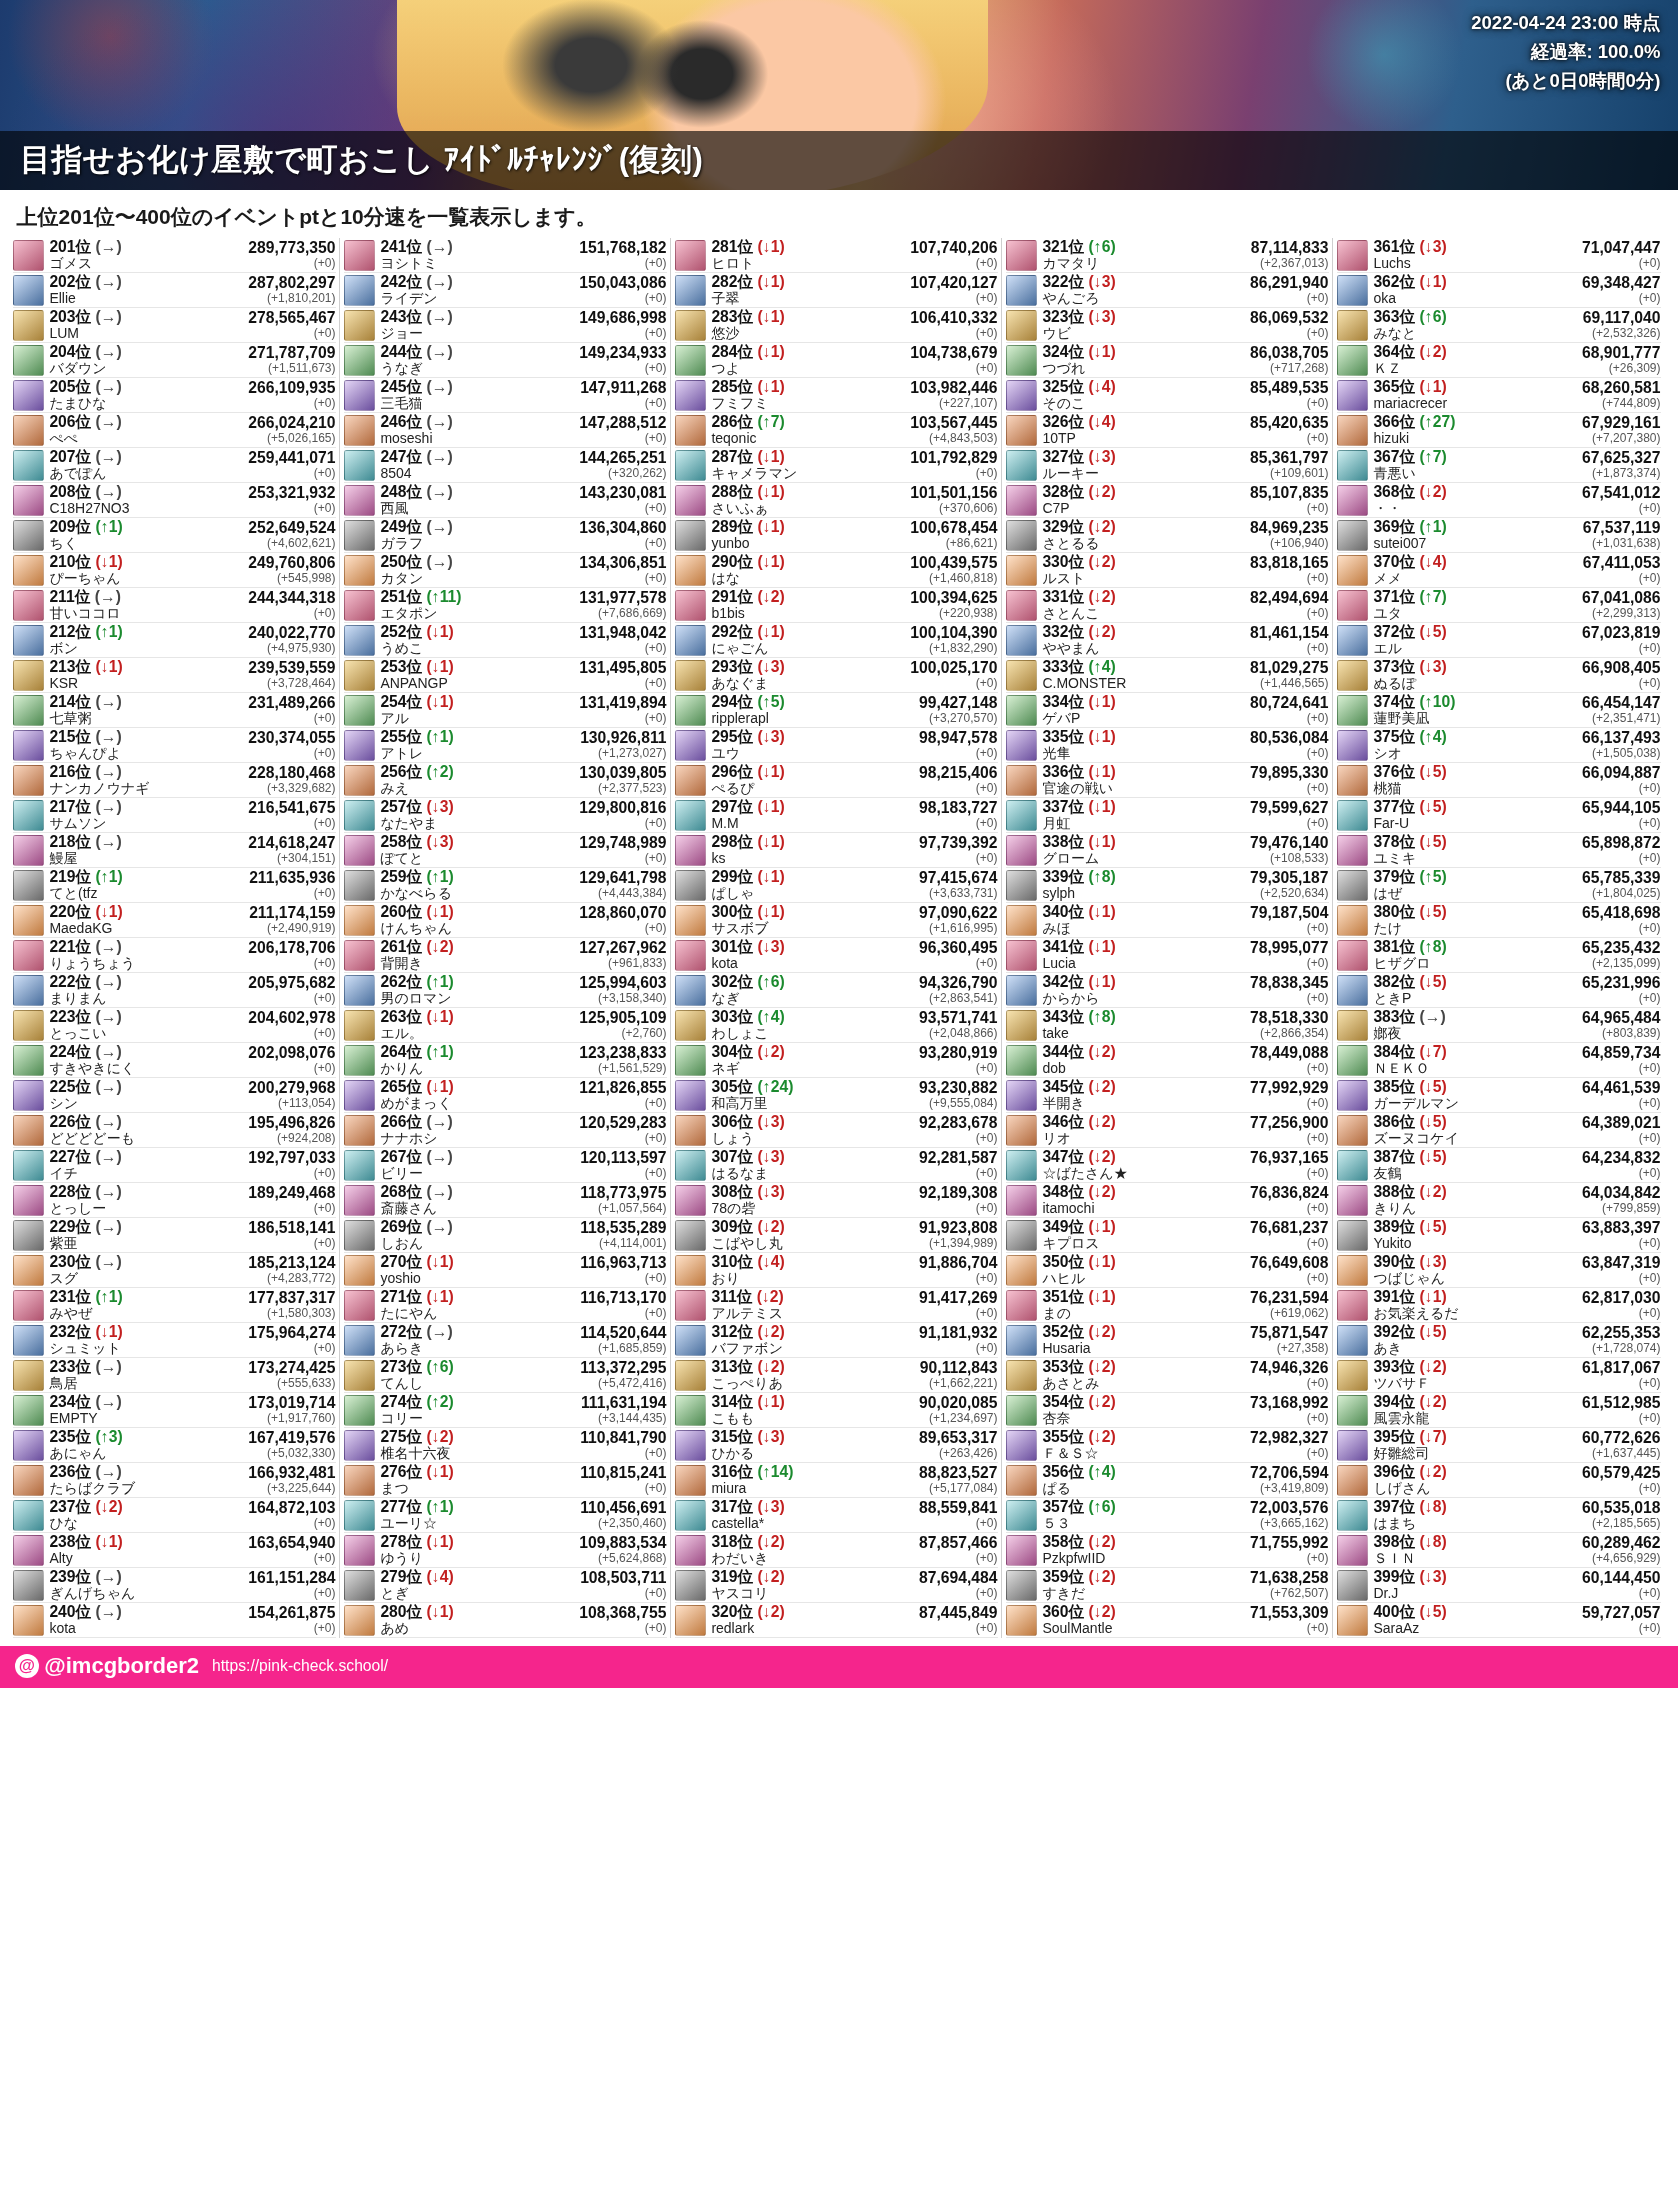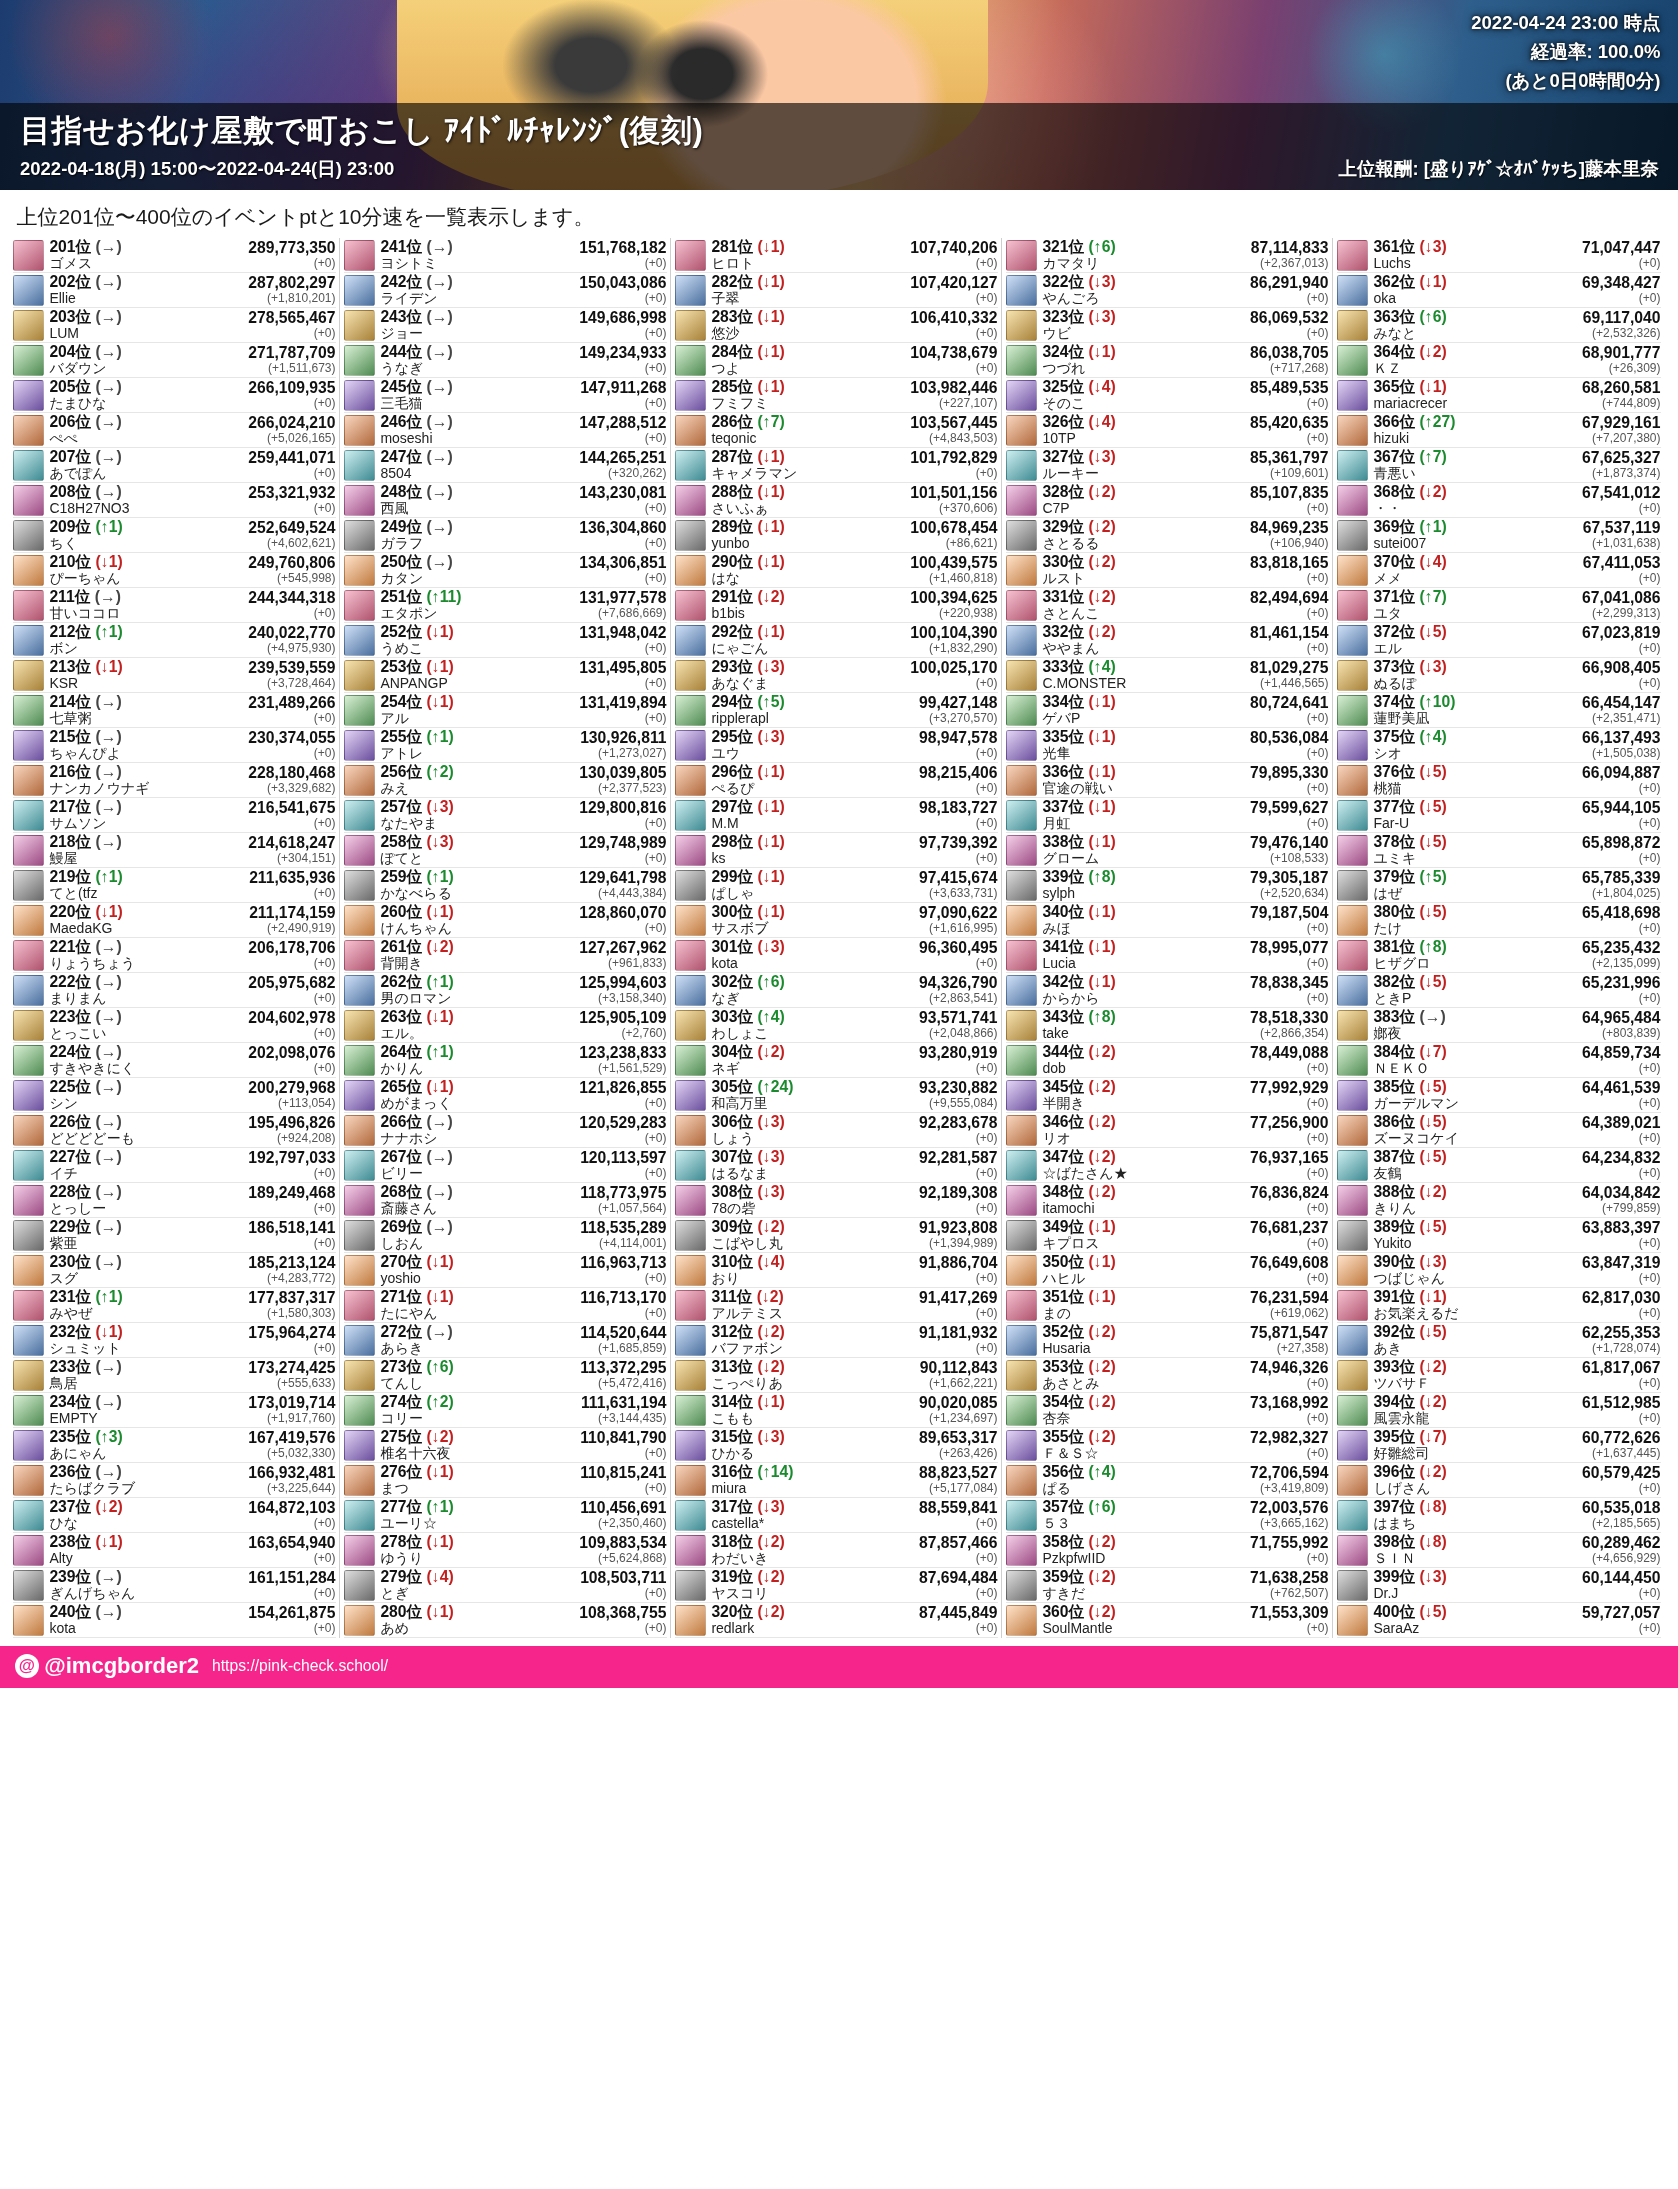--- a/index.html
+++ b/index.html
@@ -54,21 +54,21 @@
     text-shadow: 0.9px 0.9px 2.8px rgba(0,0,0,.9);
   }
   .title-sub-row { display:flex; justify-content:space-between; align-items:flex-end; margin-top:3.7px; }
   .title-period { color:#ffffff; font-size:18.5px; font-weight:bold; text-shadow:0.9px 0.9px 1.8px rgba(0,0,0,.9); }
   .title-reward { color:#ffffff; font-size:18.5px; font-weight:bold; text-shadow:0.9px 0.9px 1.8px rgba(0,0,0,.9); }
 
   
   .desc {
     padding: 13px 16.6px 7.4px 16.6px;
     font-size: 21px;
-    font-weight: normal;
+    font-weight: bold;
     color:#1a1a1a;
   }
 
   
   .columns {
     display:flex;
     padding: 0 9.2px 0 9.2px;
     gap: 0;
   }
   .col {
@@ -133,24 +133,20 @@
   <div class="char"></div>
 
   <div class="timestamp-box">
     <div>2022-04-24 23:00 時点</div>
     <div>経過率: 100.0%</div>
     <div>(あと0日0時間0分)</div>
   </div>
 
   <div class="title-band">
     <div class="title-main">目指せお化け屋敷で町おこし ｱｲﾄﾞﾙﾁｬﾚﾝｼﾞ(復刻)</div>
-    <div class="title-sub-row">
-      <div class="title-period">2022-04-18(月) 15:00〜2022-04-24(日) 23:00</div>
-      <div class="title-reward">上位報酬: [盛りｱｹﾞ☆ｵﾊﾞｹｯち]藤本里奈</div>
-    </div>
   </div>
 </div>
 
 <div class="desc">上位201位〜400位のイベントptと10分速を一覧表示します。</div>
 
 <div class="columns" id="columns">
     <div class="col">
       <div class="row">
         <div class="icon" style="background: linear-gradient(140deg, rgb(246, 193, 208) 0%, rgb(176, 83, 111) 100%);"></div>
         <div class="mid">

